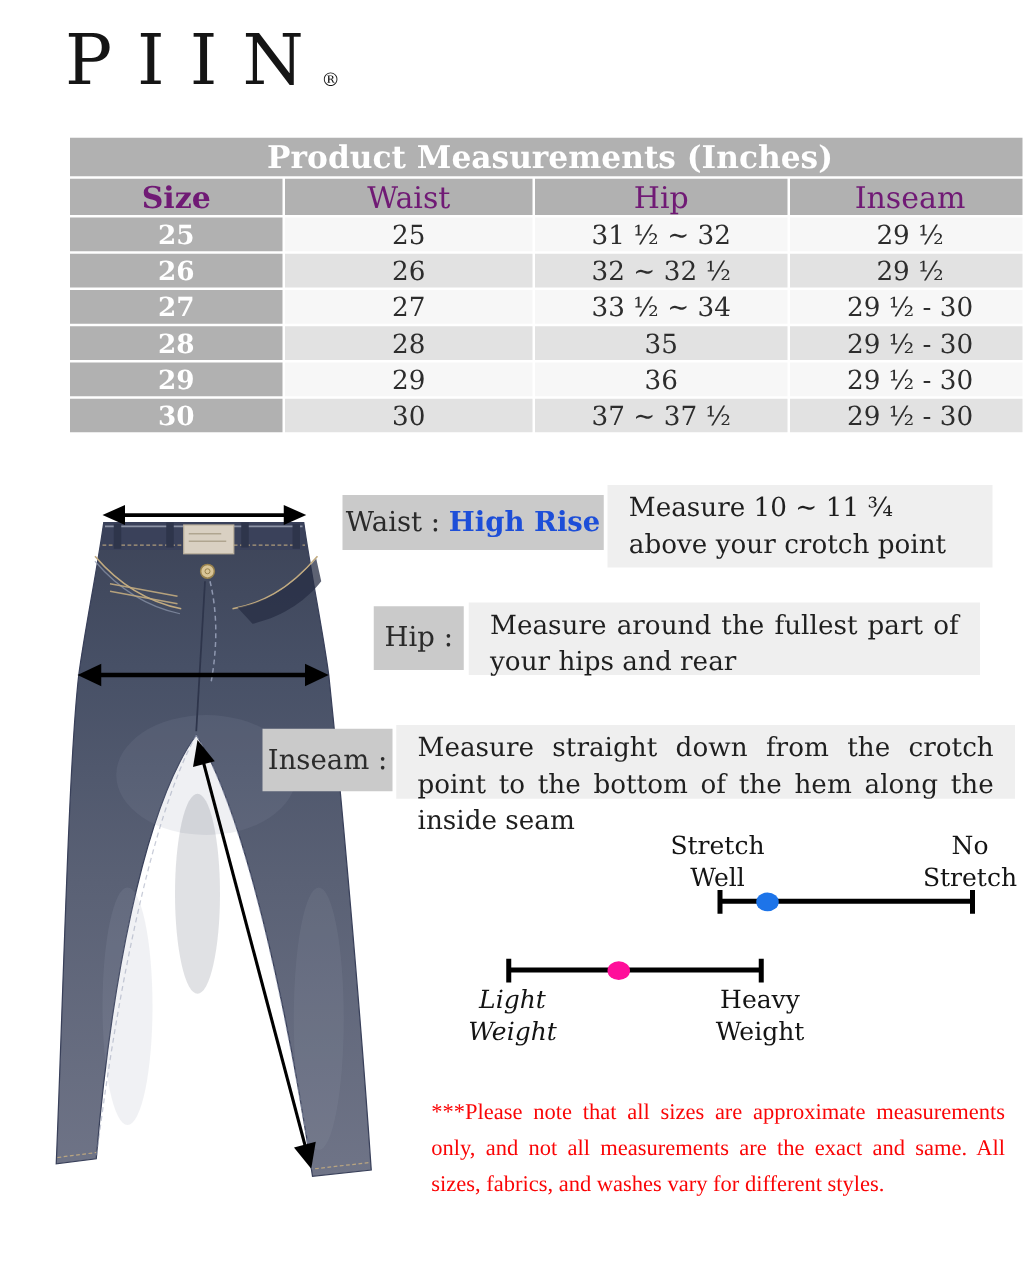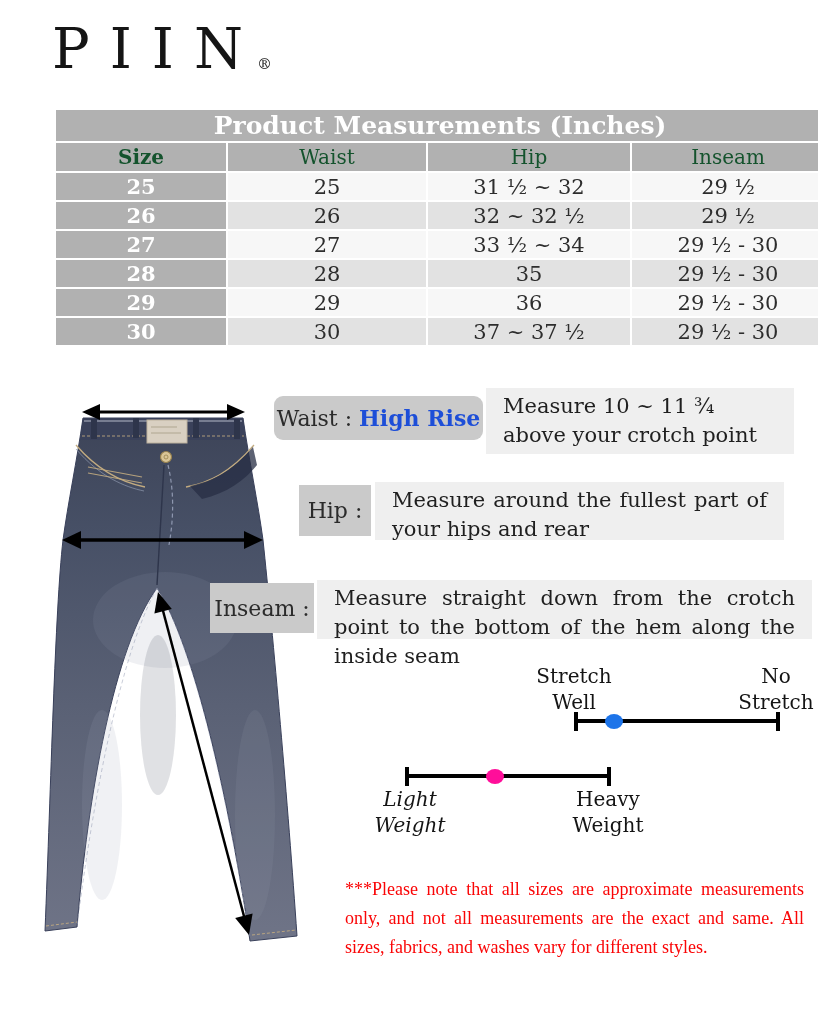--- a/index.html
+++ b/index.html
@@ -11,37 +11,37 @@
   .logo-text{font-family:"DejaVu Serif",serif;font-size:56px;line-height:1.1;
              letter-spacing:20px;color:#151515;font-weight:500;}
   .logo-reg{font-size:15px;color:#151515;margin-left:-6px;margin-bottom:7px;}
 
   
   .table-wrap{position:absolute;left:33px;top:110px;width:762px;overflow:hidden;padding-left:23px;}
   table.meas{border-collapse:separate;border-spacing:2px;margin:-2px;table-layout:fixed;
              width:766px;}
   table.meas td,table.meas th{text-align:center;vertical-align:middle;padding:0;}
   .tbl-title{background:#b1b1b1;color:#ffffff;font-weight:bold;font-size:25px;height:31px;}
-  .col-head{background:#b1b1b1;color:#14532d;font-size:20px;font-weight:normal;height:28px;}
+  .col-head{background:#b1b1b1;color:#701a75;font-size:24px;font-weight:normal;height:28px;}
   .col-head.first{font-weight:bold;}
   td.size-cell{background:#b1b1b1;color:#ffffff;font-weight:bold;font-size:21px;height:27px;}
   td.data-cell{font-size:21px;color:#2d2d2d;height:27px;}
   tr.row-light td.data-cell{background:#f7f7f7;}
   tr.row-shaded td.data-cell{background:#e2e2e2;}
 
   
   .jeans{position:absolute;left:30px;top:385px;width:270px;height:615px;z-index:1;}
 
   
   .label-box{position:absolute;background:#cacaca;display:flex;align-items:center;
              justify-content:center;font-size:22px;color:#2b2b2b;z-index:2;}
   .label-box .hl{color:#1d4ed8;font-weight:bold;margin-left:7px;}
   .desc-box{position:absolute;background:#efefef;font-size:21px;line-height:29px;
             color:#1f1f1f;text-align:justify;padding:4px 17px;box-sizing:border-box;z-index:2;}
-  #waist-label{left:274px;top:396px;width:209px;height:44px;border-radius:9px;}
+  #waist-label{left:274px;top:396px;width:209px;height:44px;}
   #waist-desc{left:486px;top:388px;width:308px;height:66px;text-align:left;}
   #hip-label{left:299px;top:485px;width:72px;height:51px;}
   #hip-desc{left:375px;top:482px;width:409px;height:58px;}
   #inseam-label{left:210px;top:583px;width:104px;height:50px;}
   #inseam-desc{left:317px;top:580px;width:495px;height:59px;}
 
   
   .scale-label{position:absolute;text-align:center;font-size:20px;line-height:26px;color:#141414;}
   #stretch-left{left:534px;top:663px;width:80px;}
   #stretch-right{left:731px;top:663px;width:90px;}

